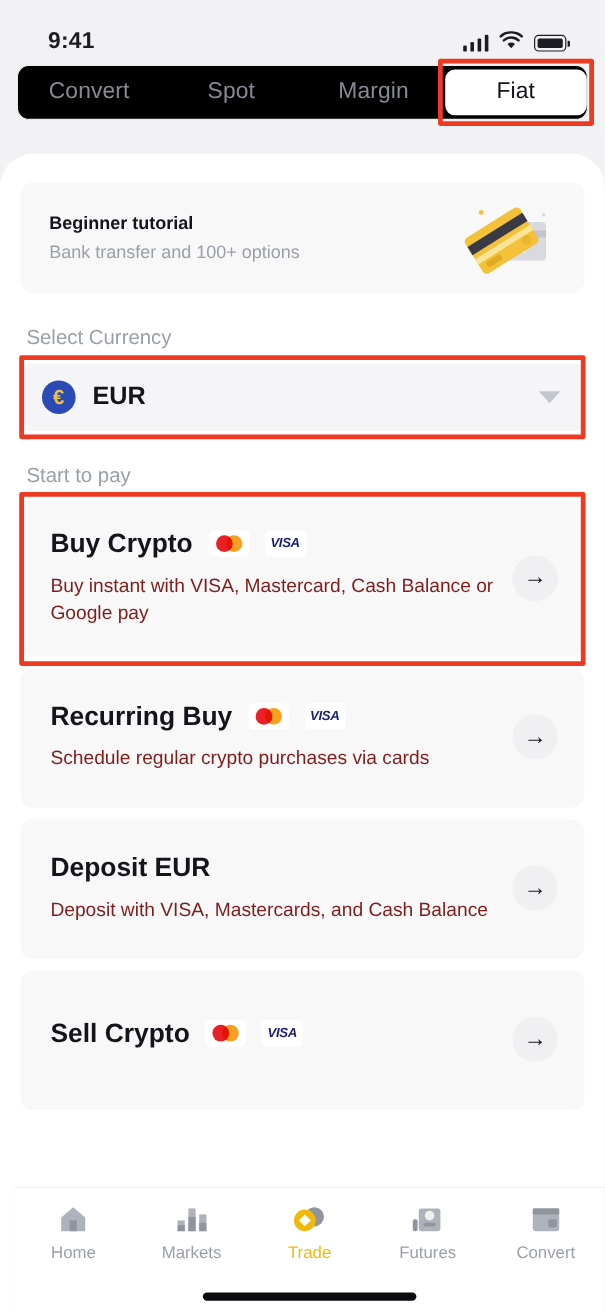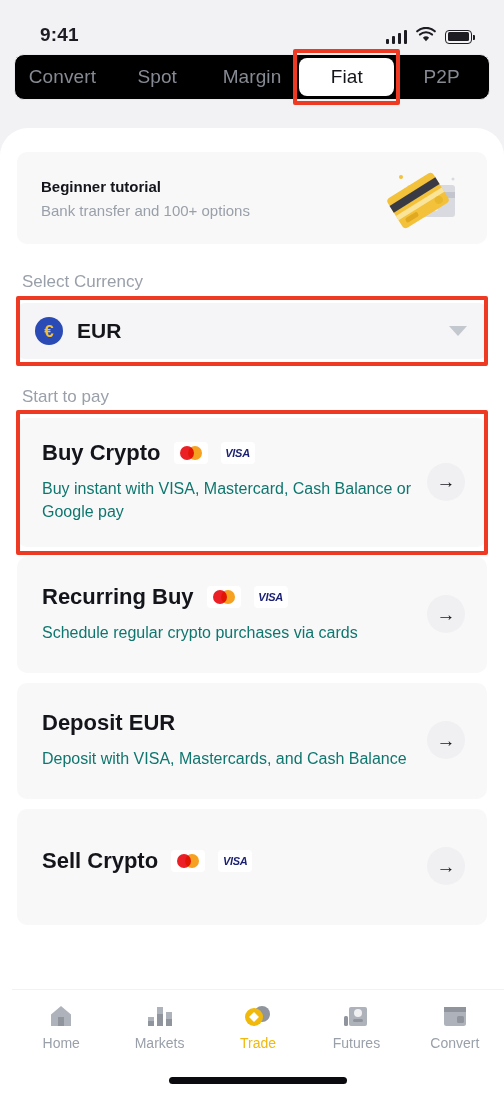--- a/index.html
+++ b/index.html
@@ -204,21 +204,21 @@
     margin-bottom: 11px;
   }
   .card-title {
     font-size: 22px;
     font-weight: bold;
     color: #14151a;
     white-space: nowrap;
   }
   .card-desc {
     font-size: 16px;
-    color: #0f766e;
+    color: #7f1d1d;
     line-height: 1.45;
   }
   .pay-badge {
     width: 34px; height: 22px;
     background: #ffffff;
     border-radius: 4px;
     display: flex;
     align-items: center;
     justify-content: center;
     flex: none;
@@ -306,21 +306,20 @@
       </span>
   </div>
 </div>
 
 <div class="tabbar-wrap">
   <div class="tabbar">
     <div class="tab">Convert</div>
     <div class="tab">Spot</div>
     <div class="tab">Margin</div>
     <div class="tab active annot">Fiat</div>
-    <div class="tab">P2P</div>
   </div>
 </div>
 
 <div class="panel">
 
   <div class="tutorial">
     <div>
       <div class="tutorial-title">Beginner tutorial</div>
       <div class="tutorial-sub">Bank transfer and 100+ options</div>
     </div>

